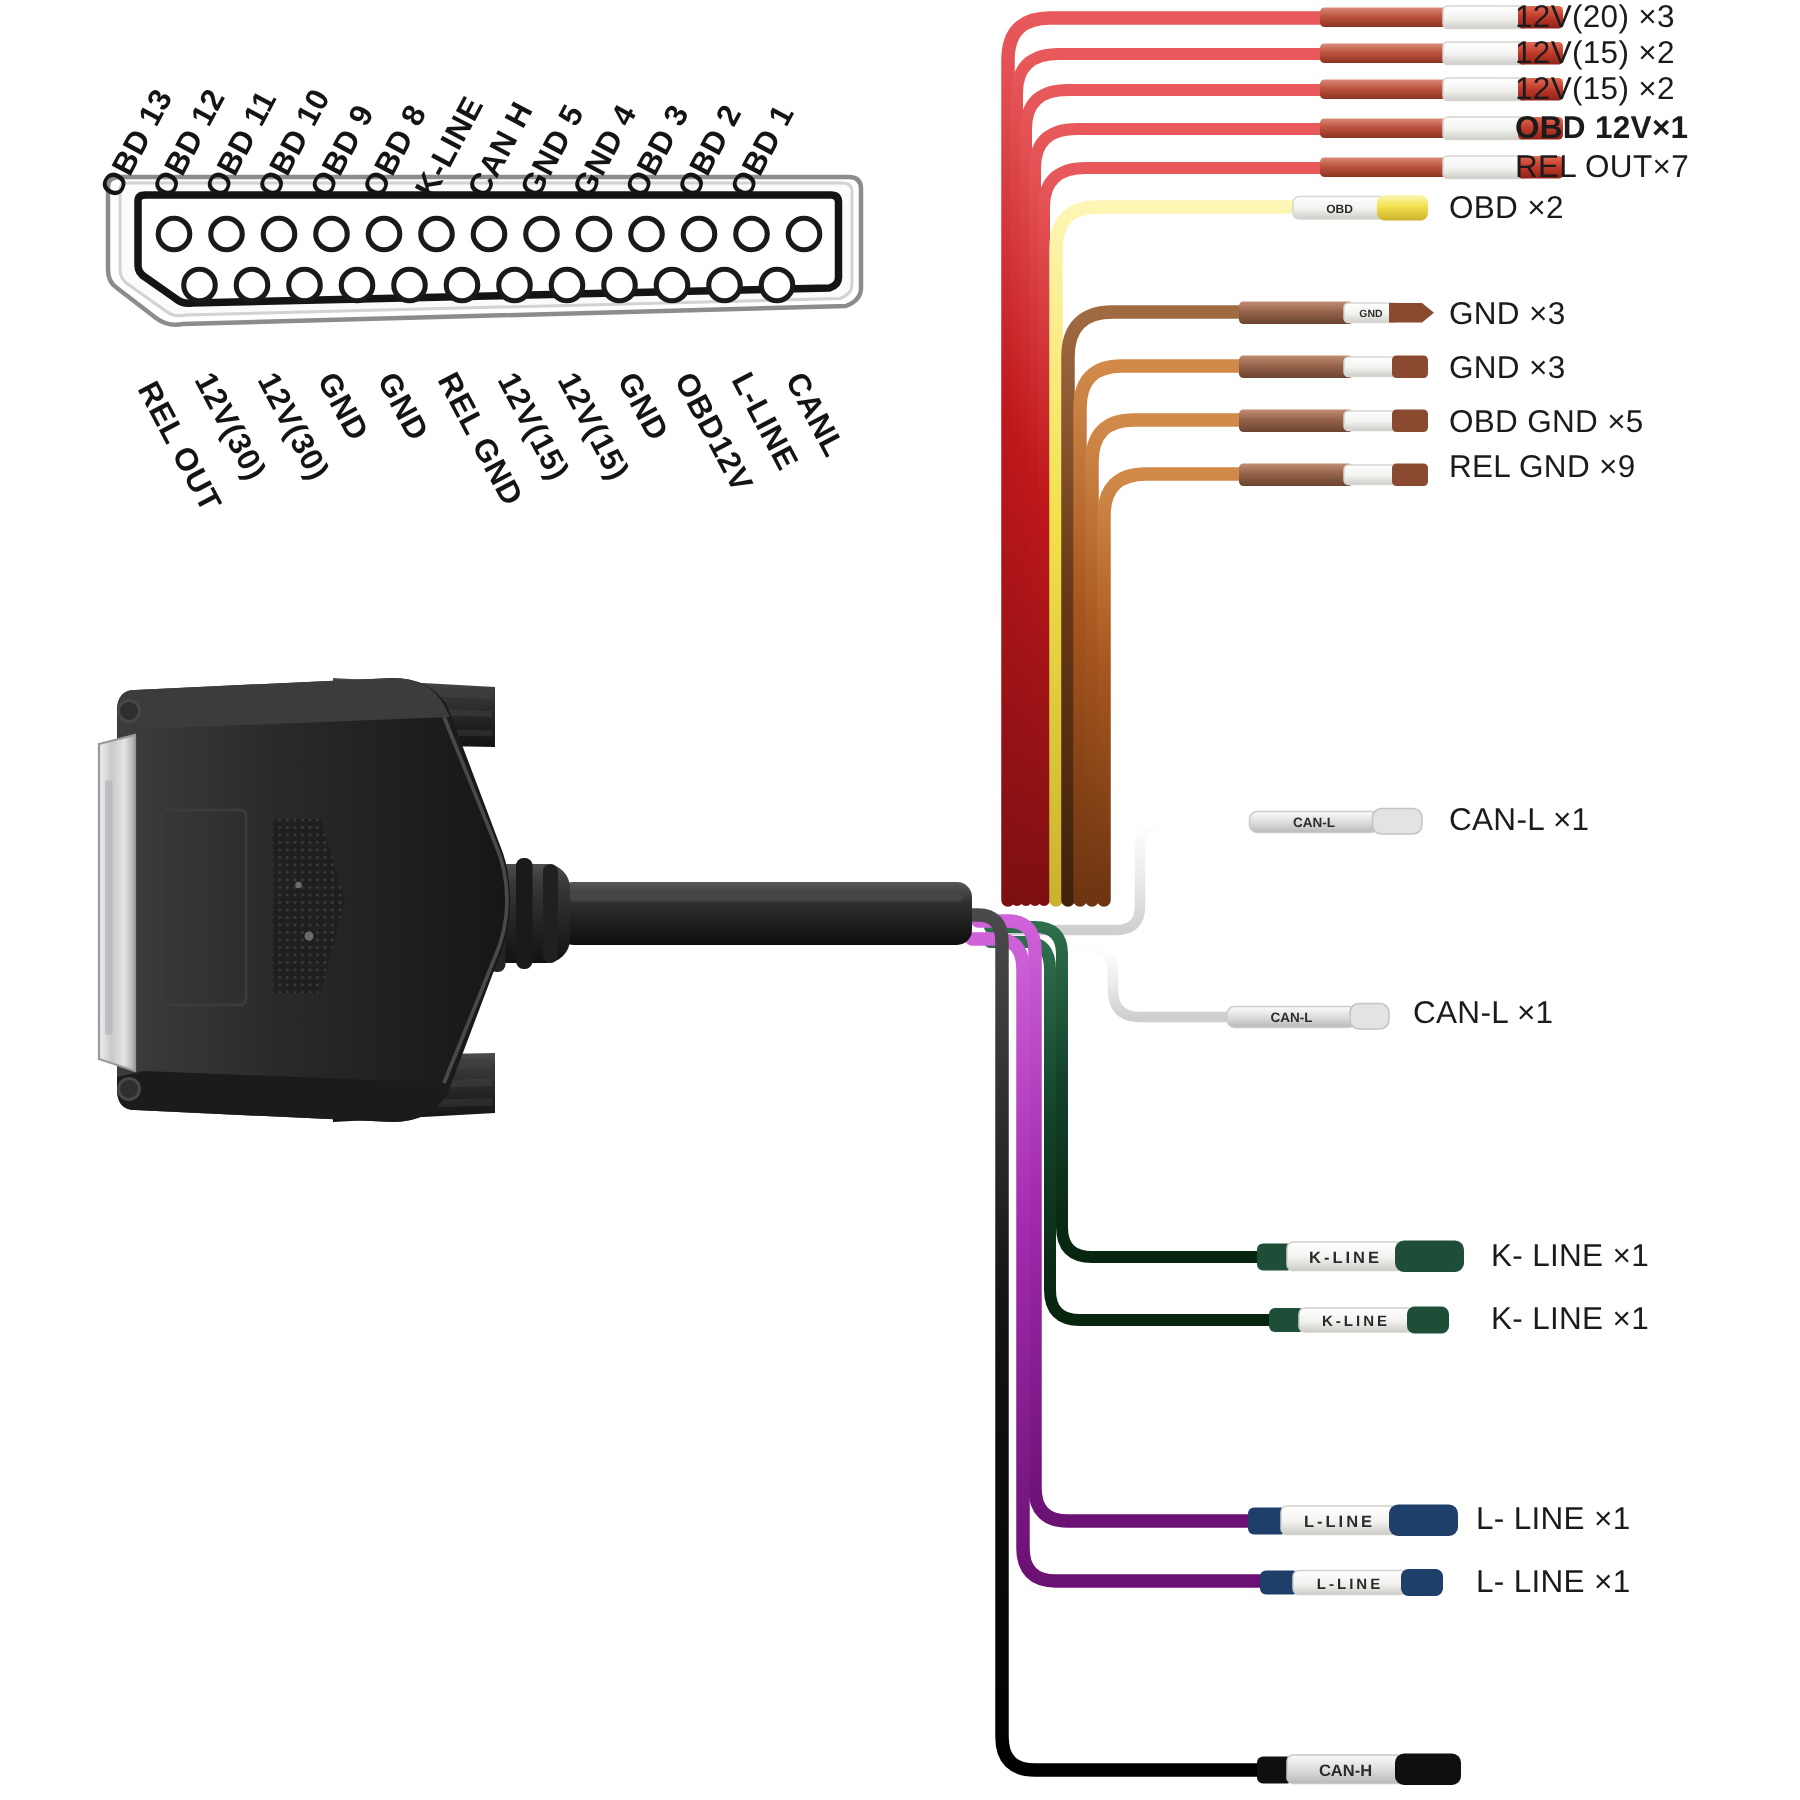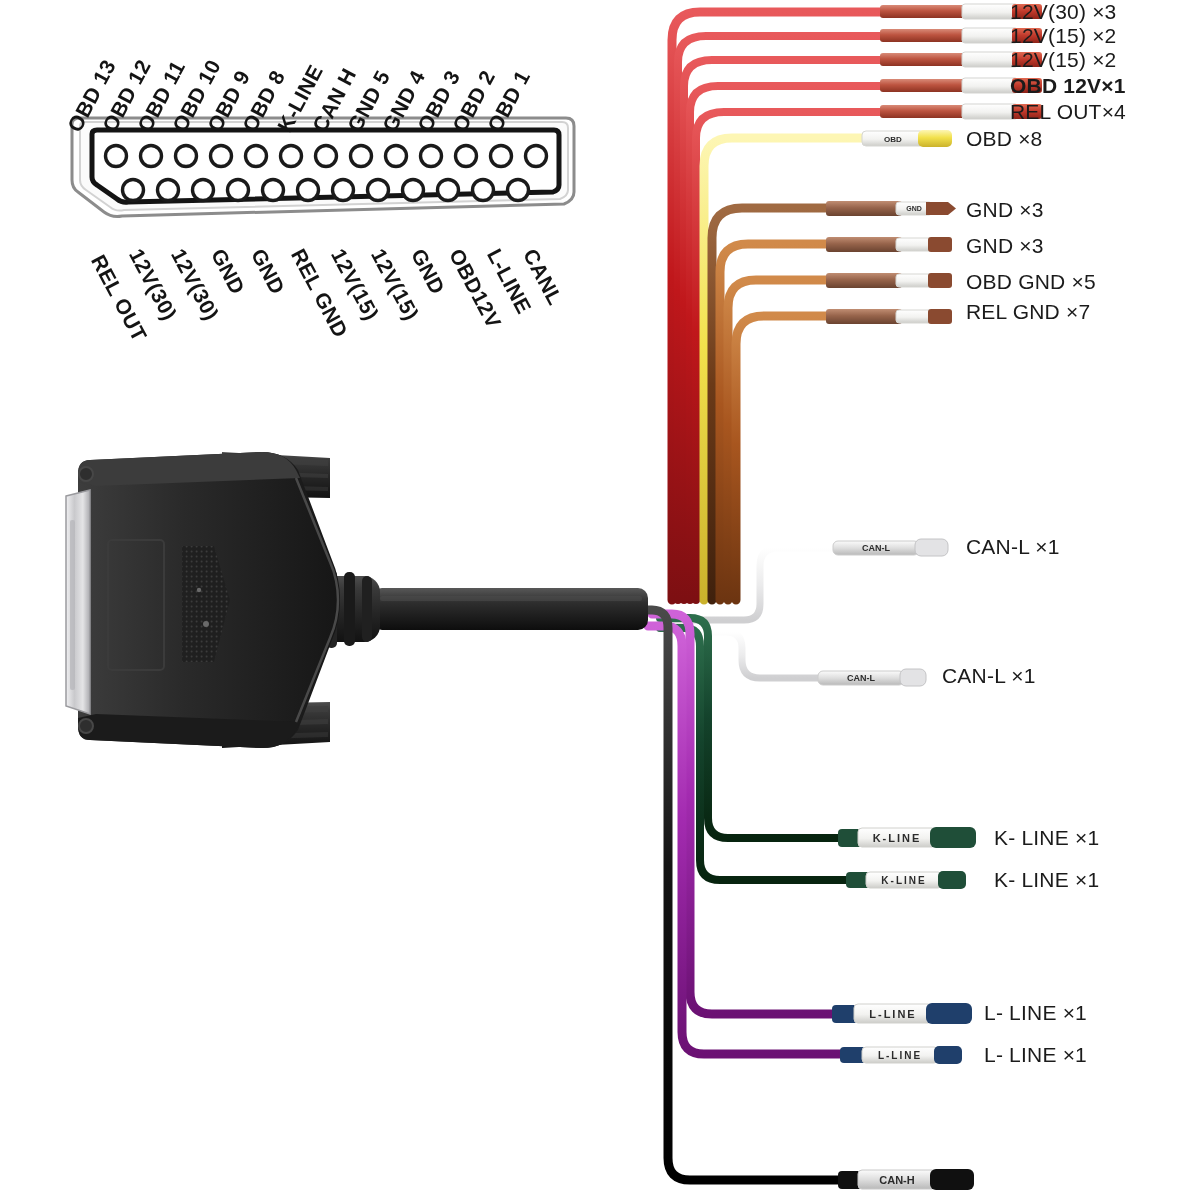--- a/index.html
+++ b/index.html
@@ -348,30 +348,30 @@
   <div class="pinlabel" style="left:206px; top:232px; transform:rotate(62deg);">GND</div>
   <div class="pinlabel" style="left:246px; top:232px; transform:rotate(62deg);">GND</div>
   <div class="pinlabel" style="left:286px; top:232px; transform:rotate(62deg);">REL GND</div>
   <div class="pinlabel" style="left:326px; top:232px; transform:rotate(62deg);">12V(15)</div>
   <div class="pinlabel" style="left:366px; top:232px; transform:rotate(62deg);">12V(15)</div>
   <div class="pinlabel" style="left:406px; top:232px; transform:rotate(62deg);">GND</div>
   <div class="pinlabel" style="left:444px; top:232px; transform:rotate(62deg);">OBD12V</div>
   <div class="pinlabel" style="left:482px; top:232px; transform:rotate(62deg);">L-LINE</div>
   <div class="pinlabel" style="left:518px; top:232px; transform:rotate(62deg);">CANL</div>
 
-  <div class="rlabel" style="left:1010px; top:0px;">12V(30) ×3</div>
+  <div class="rlabel" style="left:1010px; top:0px;">12V(20) ×3</div>
   <div class="rlabel" style="left:1010px; top:24px;">12V(15) ×2</div>
   <div class="rlabel" style="left:1010px; top:48px;">12V(15) ×2</div>
   <div class="rlabel" style="left:1010px; top:74px;font-weight:bold;">OBD 12V×1</div>
-  <div class="rlabel" style="left:1010px; top:100px;">REL OUT×4</div>
-  <div class="rlabel" style="left:966px;  top:127px;">OBD ×8</div>
+  <div class="rlabel" style="left:1010px; top:100px;">REL OUT×7</div>
+  <div class="rlabel" style="left:966px;  top:127px;">OBD ×2</div>
   <div class="rlabel" style="left:966px;  top:198px;">GND ×3</div>
   <div class="rlabel" style="left:966px;  top:234px;">GND ×3</div>
   <div class="rlabel" style="left:966px;  top:270px;">OBD GND ×5</div>
-  <div class="rlabel" style="left:966px;  top:300px;">REL GND ×7</div>
+  <div class="rlabel" style="left:966px;  top:300px;">REL GND ×9</div>
   <div class="rlabel" style="left:966px;  top:535px;">CAN-L ×1</div>
   <div class="rlabel" style="left:942px;  top:664px;">CAN-L ×1</div>
   <div class="rlabel" style="left:994px;  top:826px;">K- LINE ×1</div>
   <div class="rlabel" style="left:994px;  top:868px;">K- LINE ×1</div>
   <div class="rlabel" style="left:984px;  top:1001px;">L- LINE ×1</div>
   <div class="rlabel" style="left:984px;  top:1043px;">L- LINE ×1</div>
   <div class="rlabel" style="left:996px;  top:1166px;margin-top:40px;">CAN-H ×1</div>
 
 </div>
 

